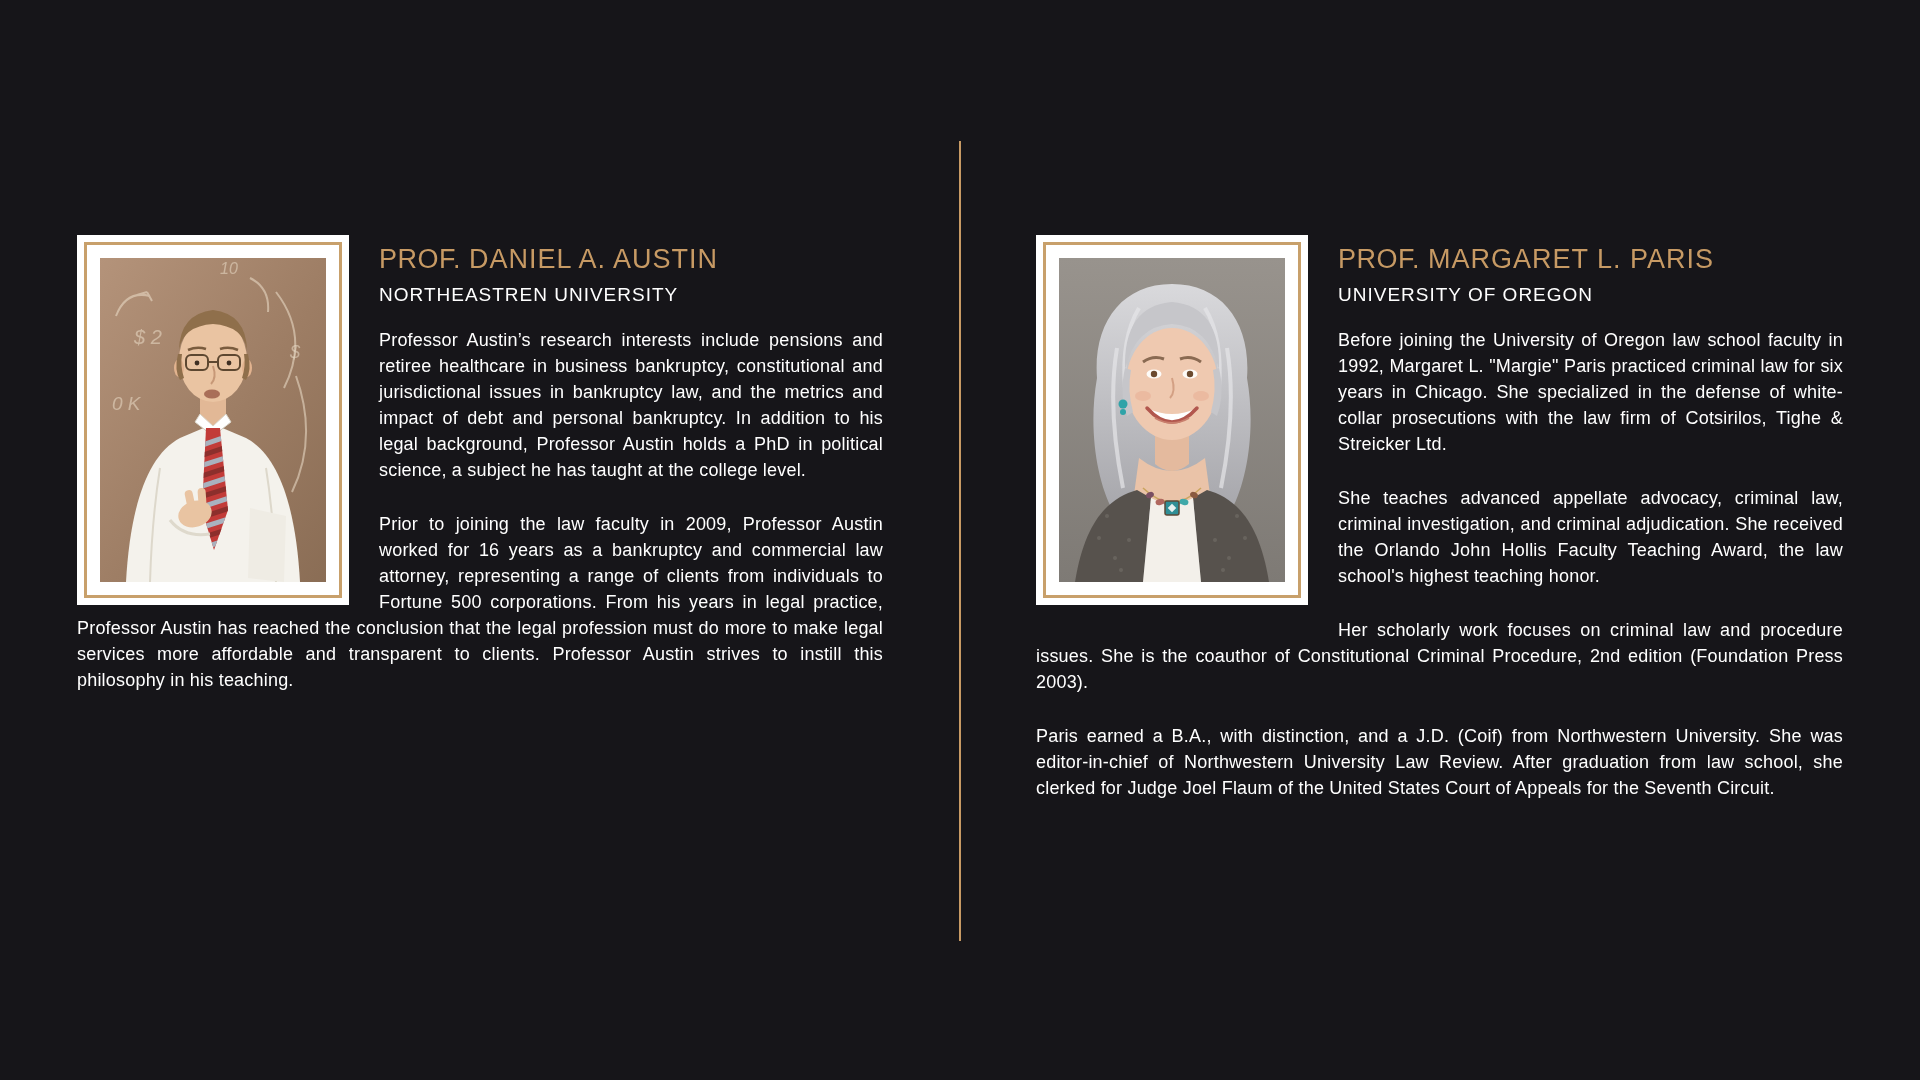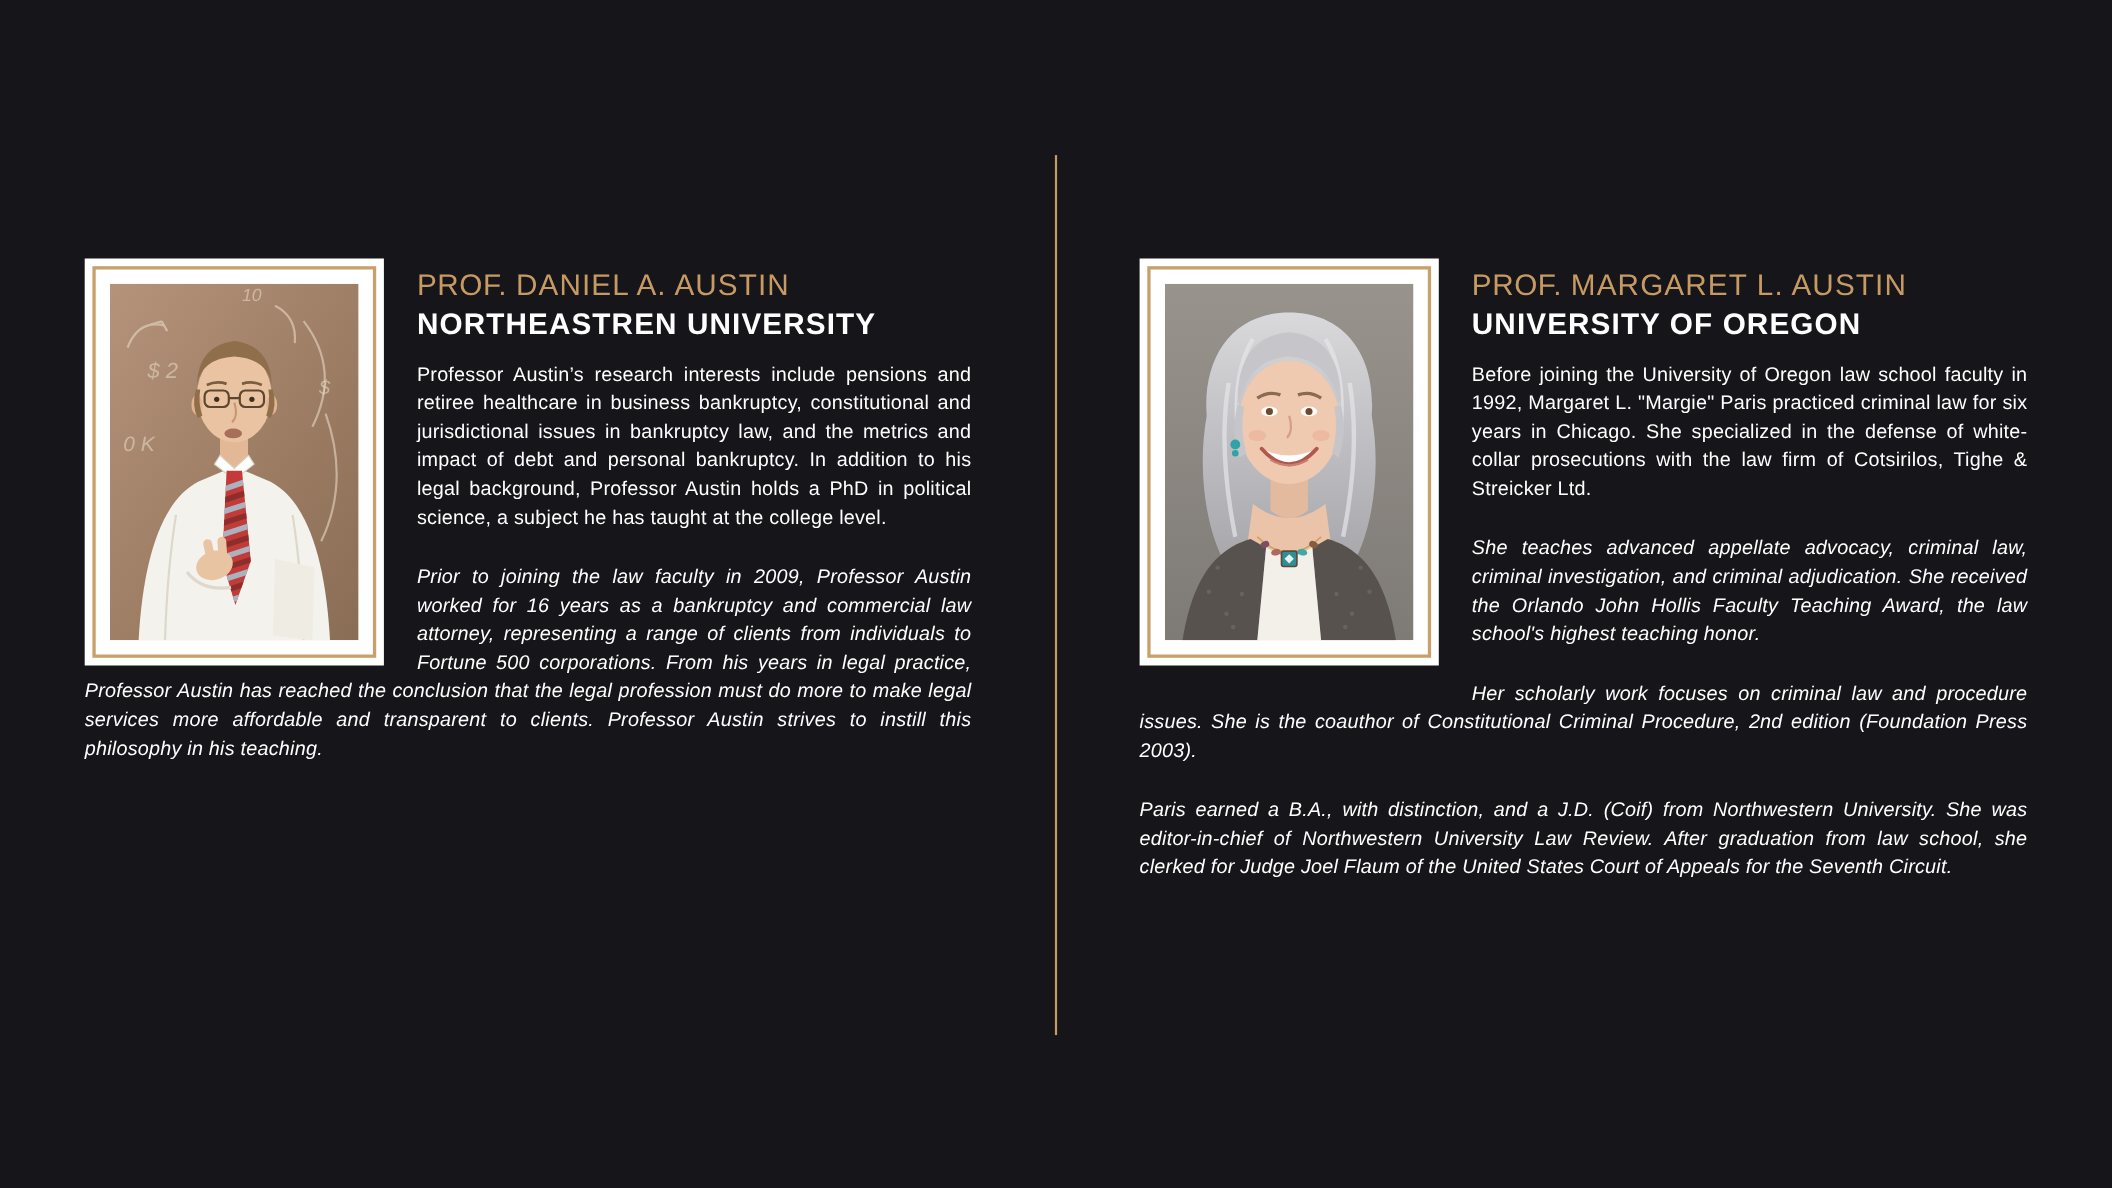--- a/index.html
+++ b/index.html
@@ -47,35 +47,35 @@
   .prof-heading{
     margin-top:6px;
     font-size:27px;line-height:36px;
     font-weight:400;
     color:var(--accent);
     letter-spacing:.5px;
     white-space:nowrap;
   }
   .prof-heading .name{font-weight:400;letter-spacing:1px;}
   .institution{
-    font-size:27px;line-height:36px;
-    font-weight:700;
+    font-size:19px;line-height:36px;
+    font-weight:400;
     color:var(--text);
     letter-spacing:1px;
     margin-bottom:14px;
     white-space:nowrap;
   }
   p.bio{
     font-size:18px;
     line-height:26px;
     text-align:justify;
     color:var(--text);
     letter-spacing:.2px;
   }
-  p.bio + p.bio{margin-top:28px;font-style:italic;}
+  p.bio + p.bio{margin-top:28px;}
   .profile-left p.gap-large{margin-top:52px;}
   .profile-right p.below-photo{clear:left;}
 </style>
 </head>
 <body>
 
 <div class="canvas">
 
   <div class="divider"></div>
 
@@ -235,21 +235,21 @@
           <ellipse cx="125" cy="244" rx="4.5" ry="3" fill="#3fa9a9" transform="rotate(12 125 244)"></ellipse>
           <ellipse cx="135" cy="237" rx="4" ry="3" fill="#8a5a40" transform="rotate(24 135 237)"></ellipse>
           <rect x="106" y="243" width="14" height="14" rx="2" fill="#2f8f96" stroke="#5b4a38" stroke-width="1.5"></rect>
           <rect x="110" y="247" width="6" height="6" fill="#e8f2f0" transform="rotate(45 113 250)"></rect>
         </svg>
       </div>
     </div>
 
     <h2 class="prof-heading">
       <span class="prefix">PROF.</span>
-      <span class="name">MARGARET L. AUSTIN</span>
+      <span class="name">MARGARET L. PARIS</span>
     </h2>
     <h3 class="institution">UNIVERSITY OF OREGON</h3>
 
     <p class="bio">Before joining the University of Oregon law school faculty in 1992, Margaret L. "Margie" Paris practiced criminal law for six years in Chicago. She specialized in the defense of white-collar prosecutions with the law firm of Cotsirilos, Tighe &amp; Streicker Ltd.</p>
     <p class="bio">She teaches advanced appellate advocacy, criminal law, criminal investigation, and criminal adjudication. She received the Orlando John Hollis Faculty Teaching Award, the law school's highest teaching honor.</p>
     <p class="bio">Her scholarly work focuses on criminal law and procedure issues. She is the coauthor of Constitutional Criminal Procedure, 2nd edition (Foundation Press 2003).</p>
     <p class="bio">Paris earned a B.A., with distinction, and a J.D. (Coif) from Northwestern University. She was editor-in-chief of Northwestern University Law Review. After graduation from law school, she clerked for Judge Joel Flaum of the United States Court of Appeals for the Seventh Circuit.</p>
   </section>
 
 </div>

